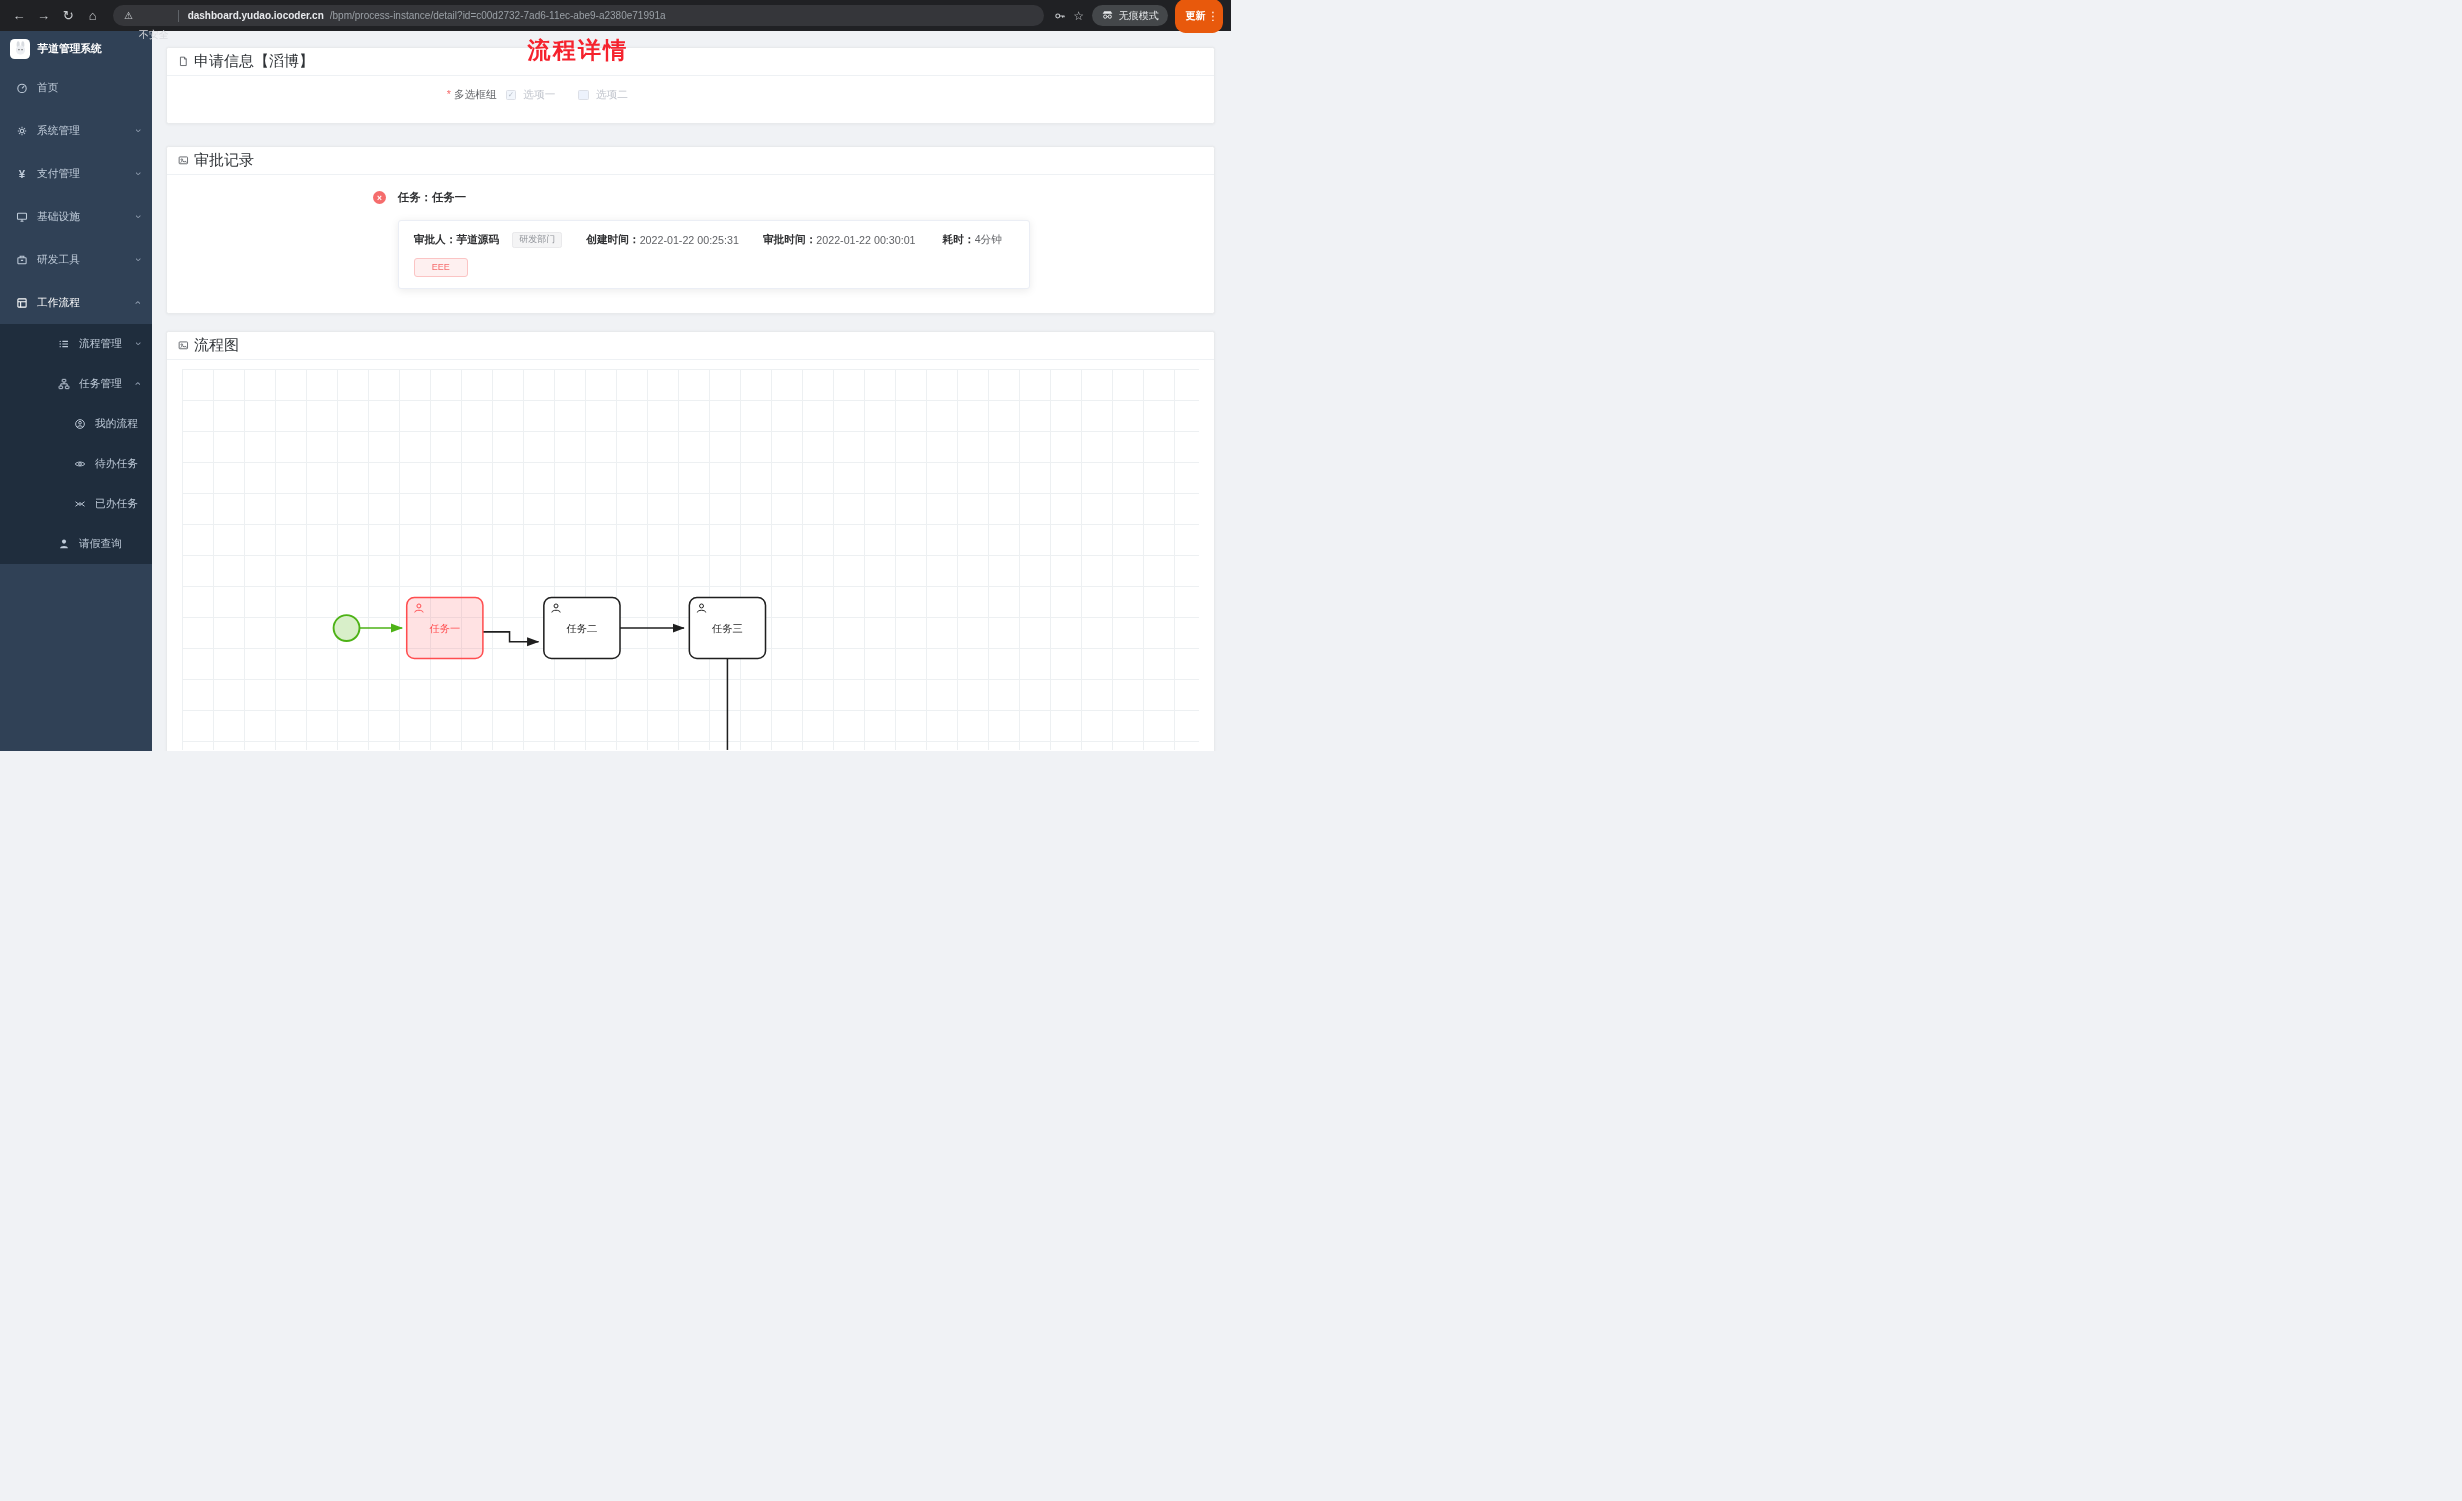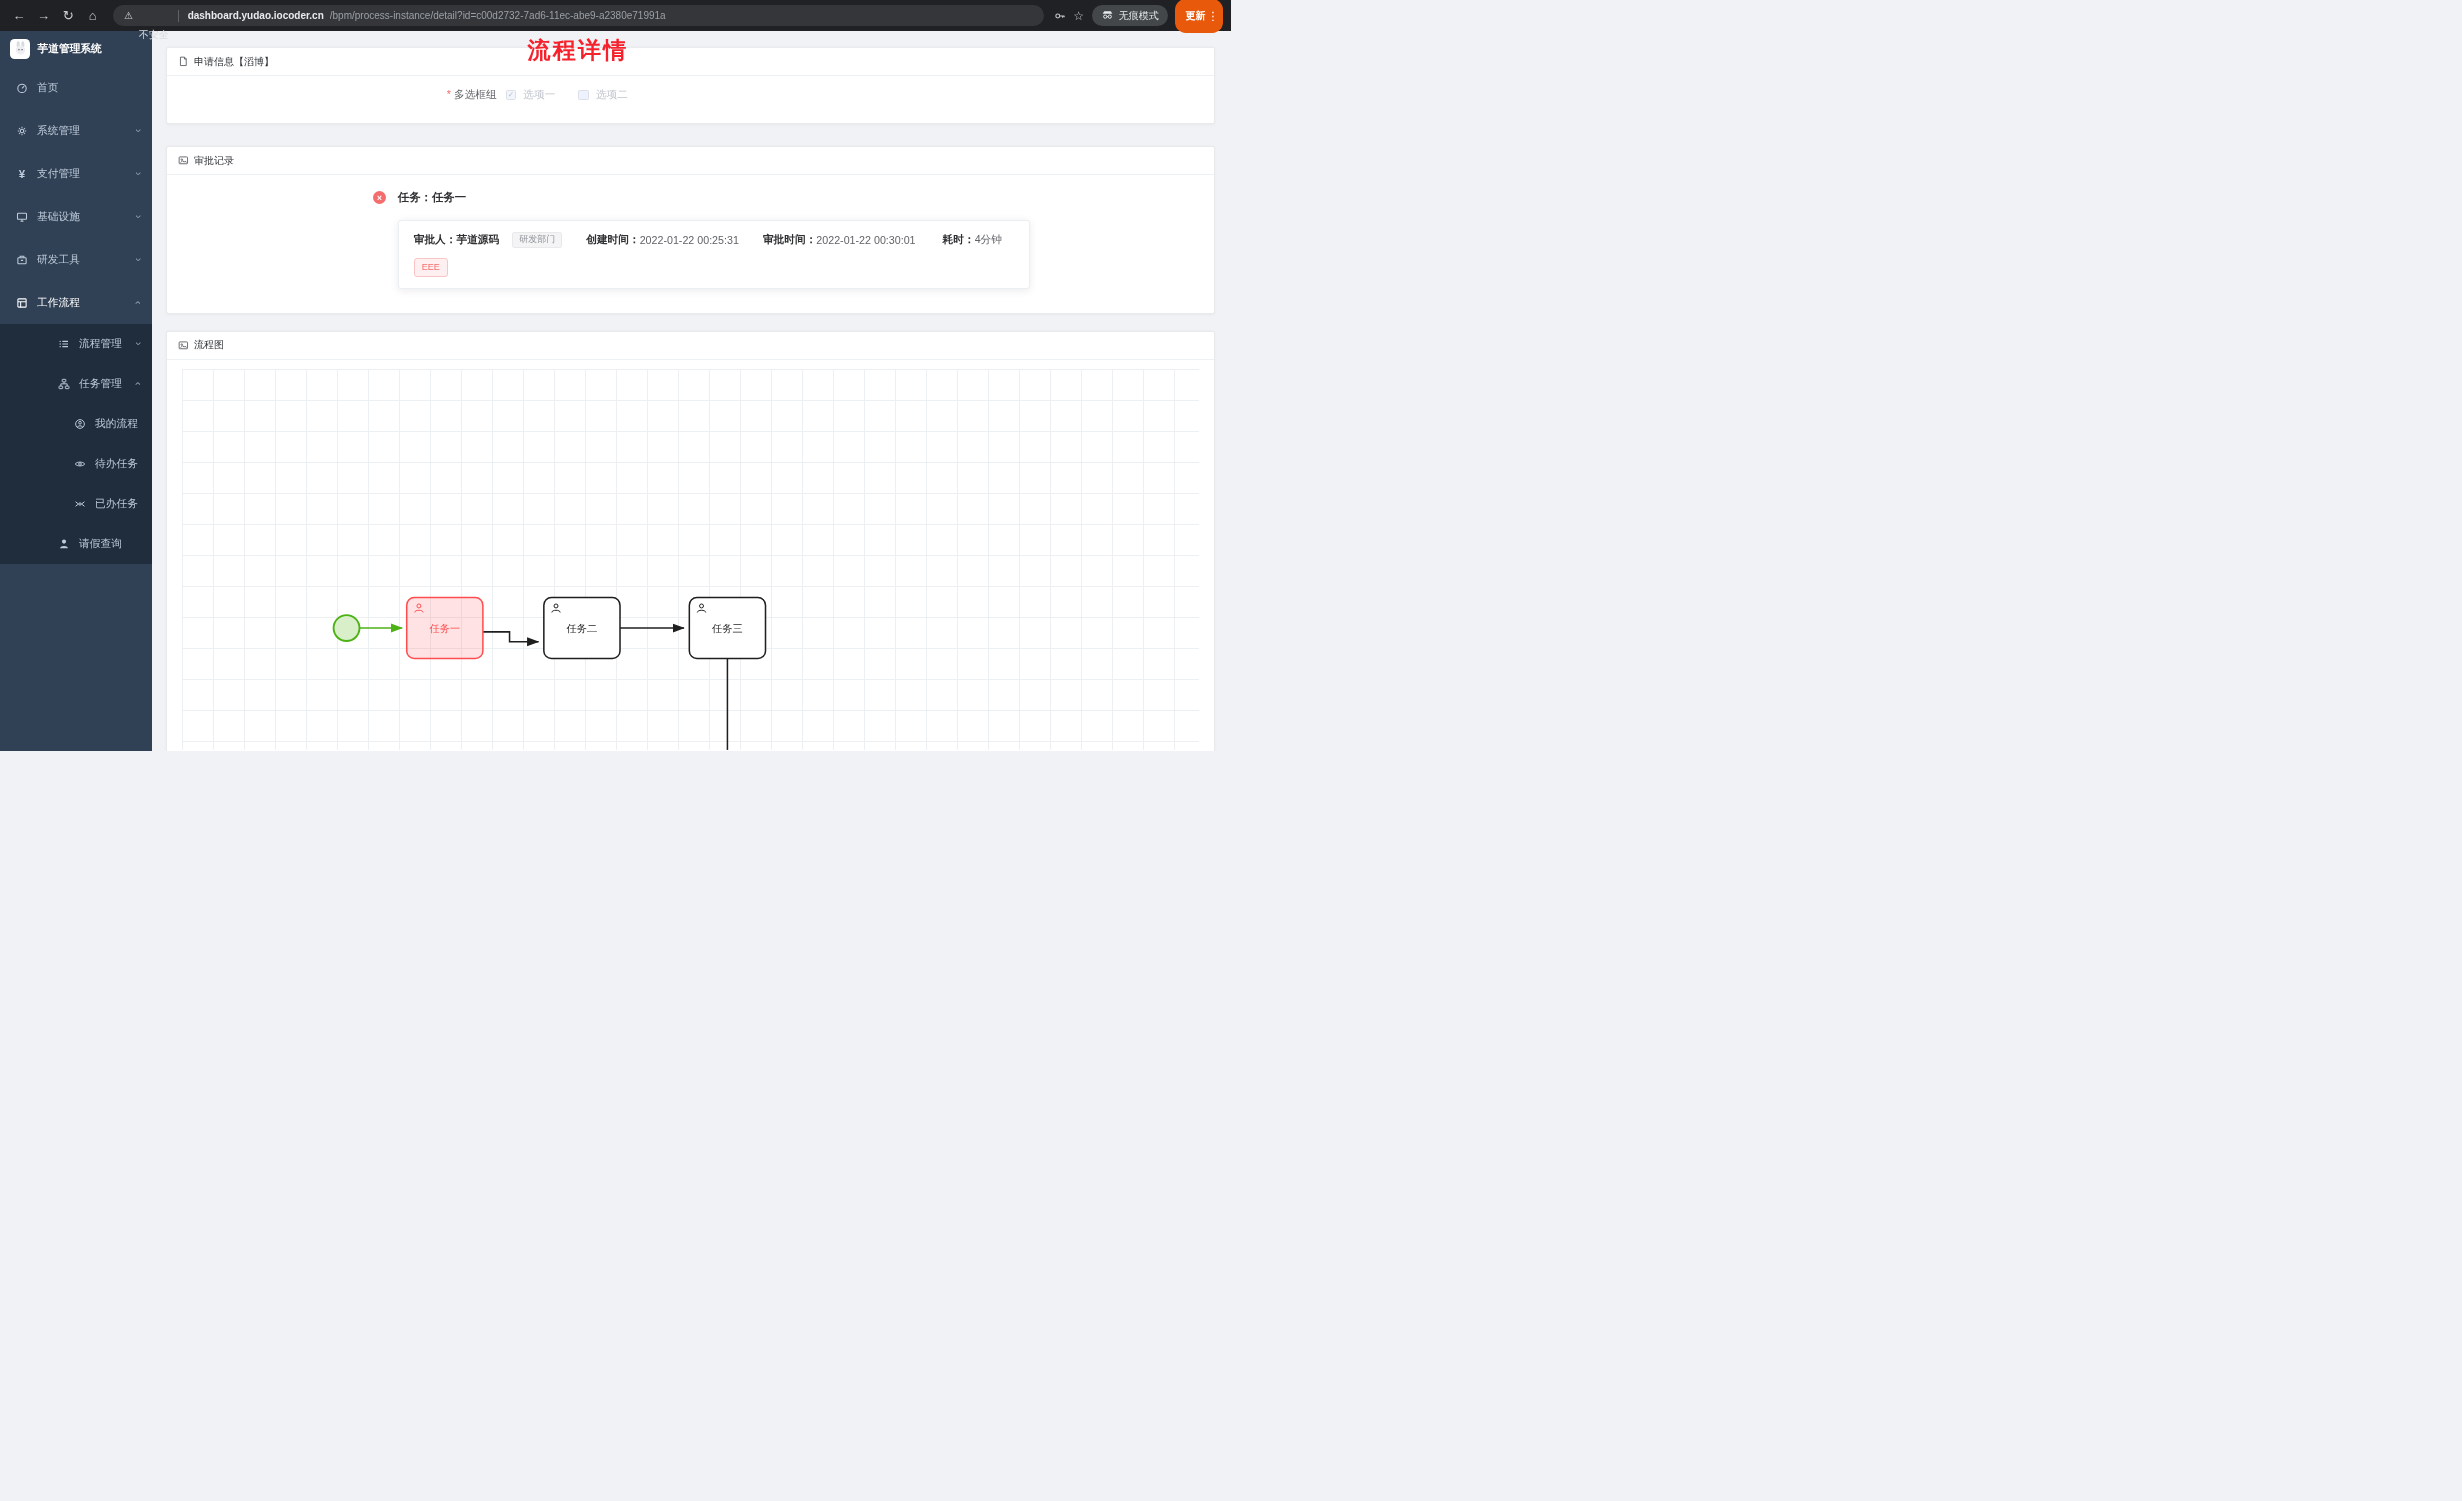--- a/index.html
+++ b/index.html
@@ -48,21 +48,21 @@
   .mi.l3 { padding-left:46px; }
   .yen-glyph { font-size:11.4px; font-weight:700; }
 
   
   .main { position:absolute; left:152px; top:31px; right:0; bottom:0; background:#f0f2f5;
           padding:16px 16px 0 13.7px; overflow:hidden; }
   .page-title { position:absolute; top:3.8px; left:426px; transform:translateX(-50%);
                 font-size:23px; font-weight:700; color:#f5222d; letter-spacing:2.3px; white-space:nowrap; z-index:5; }
   .card { background:#fff; border:0.8px solid #e8eaec; border-radius:2.3px; box-shadow:0 0.8px 3px rgba(0,0,0,.04); }
   .card-h { height:28px; display:flex; align-items:center; gap:5.3px; padding:0 11.4px;
-            border-bottom:0.8px solid #eef1f4; color:#2f3337; font-size:10px; }
+            border-bottom:0.8px solid #eef1f4; color:#2f3337; font-size:15px; }
   .card-h .hico { color:#5f6368; display:flex; }
 
   
   .c-apply { margin-bottom:22px; }
   .apply-body { padding:12px 0 21px; }
   .f-row { display:flex; align-items:center; margin-bottom:18px; }
   .f-row:last-child { margin-bottom:0; }
   .f-label { width:339px; text-align:right; padding-right:9px; color:#606266; font-size:10.7px; white-space:nowrap; }
   .req { color:#f56c6c; margin-right:3px; }
   .f-input { width:602px; height:28px; background:#f5f7fa; border:0.8px solid #e4e7ed; border-radius:3px;
@@ -84,21 +84,21 @@
   .tl-title { font-size:11.4px; font-weight:700; color:#303133; }
   .tl-card { margin:14.5px 0 0 216px; width:632px; background:#fff; border:0.8px solid #ebeef5; border-radius:3px;
              box-shadow:0 1.5px 9px rgba(0,0,0,.08); padding:11.4px 15px 10.7px; }
   .meta { display:flex; align-items:center; font-size:10.7px; flex-wrap:nowrap; white-space:nowrap; }
   .meta .lab { color:#303133; font-weight:700; }
   .meta .val { color:#606266; }
   .gap-s { margin-left:13px; } .gap-m { margin-left:24px; } .gap-l { margin-left:27px; }
   .tag-info { display:inline-block; background:#f4f4f5; border:0.8px solid #e9e9eb; color:#909399;
               font-size:9px; line-height:13.7px; padding:0 6px; border-radius:2.3px; font-weight:400; }
   .tag-danger { display:inline-block; background:#fef0f0; border:0.8px solid #fbc4c4; color:#f56c6c;
-                font-size:9px; line-height:17px; padding:0 7px; border-radius:3px; margin-top:10.7px; }
+                font-size:9px; line-height:17px; padding:0 17px; border-radius:3px; margin-top:10.7px; }
 
   
   .c-diagram { height:426px; }
   .grid-area { margin:9px 15px 0; position:relative; height:381px; background:#fff;
     background-image:
       linear-gradient(to right, #edf0f2 0.8px, transparent 0.8px),
       linear-gradient(to bottom, #edf0f2 0.8px, transparent 0.8px);
     background-size:31px 31px; }
   .bpmn { position:absolute; left:0; top:0; }
   .bpmn text { font-family:"Liberation Sans","DejaVu Sans",sans-serif; }

